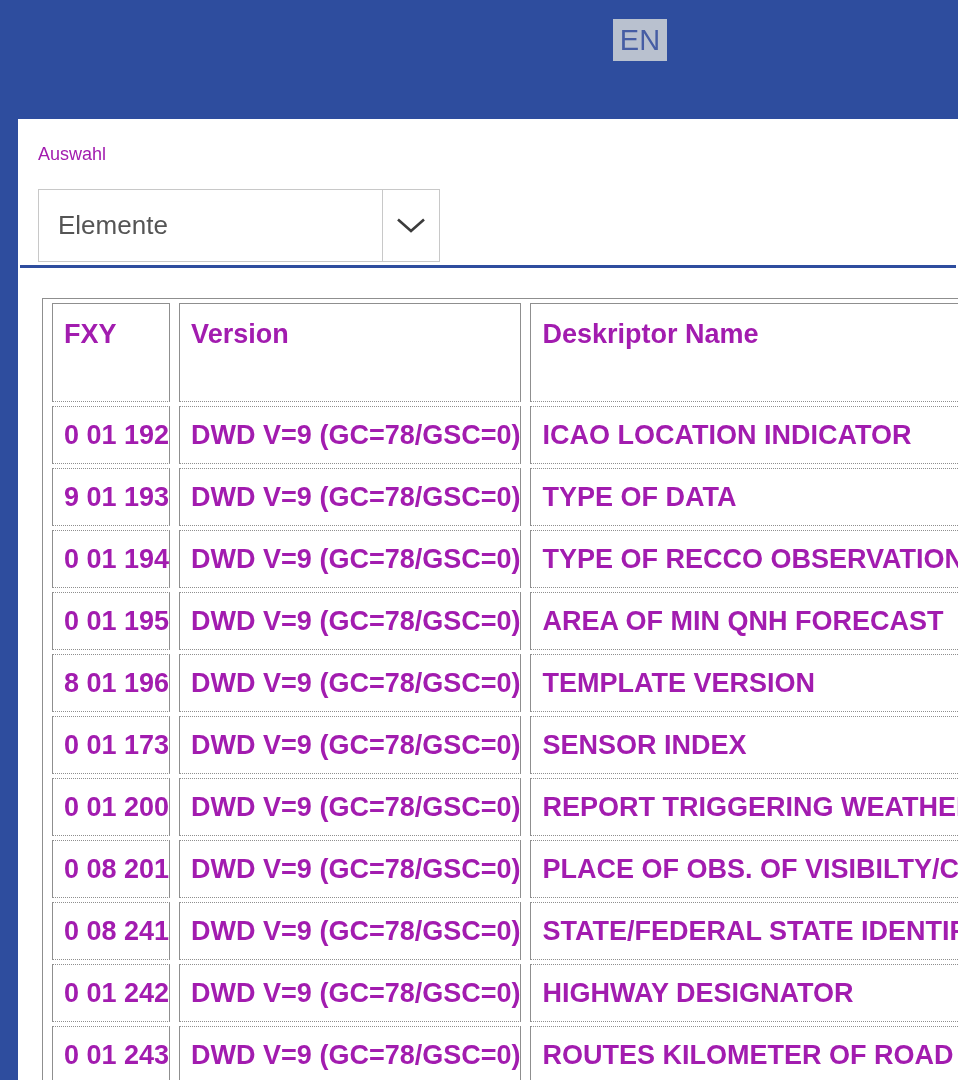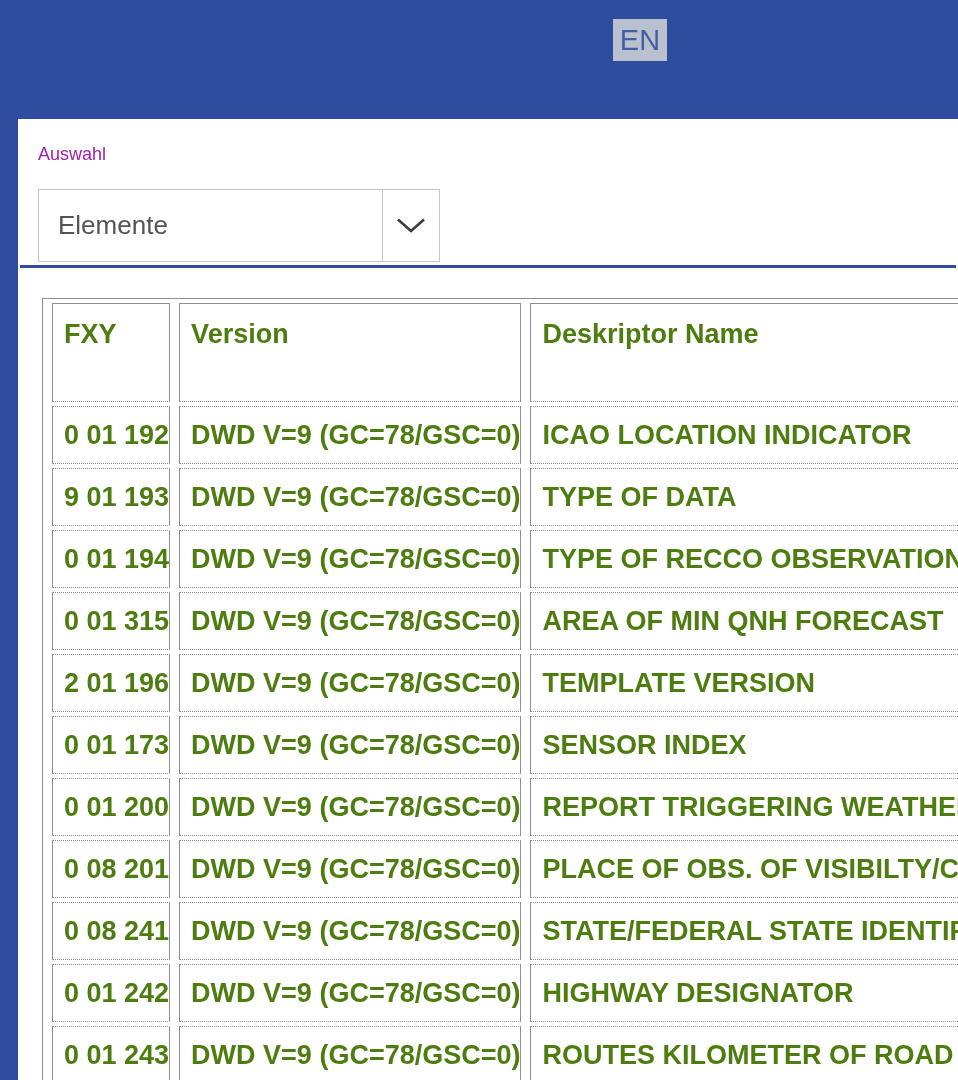--- a/index.html
+++ b/index.html
@@ -49,21 +49,21 @@
   }
   
   .table-wrap{position:absolute;left:24px;top:179px;}
   table.codes{
     border-collapse:separate;border-spacing:9px 4px;
     border:1px solid #8F8F8F;background:#fff;
   }
   table.codes th, table.codes td{
     box-sizing:border-box;background:#fff;
     border:1px solid #8F8F8F;
-    font-size:27px;color:#4d7c0f;white-space:nowrap;
+    font-size:27px;color:#a21caf;white-space:nowrap;
     text-align:left;
   }
   table.codes th{
     height:99px;vertical-align:top;
     padding:15px 0 0 11px;font-weight:700;
     border-bottom-style:dotted;
   }
   table.codes td{
     height:58px;vertical-align:middle;
     padding:0 0 0 11px;font-weight:700;
@@ -116,27 +116,27 @@
     <td class="w-name c-name">TYPE OF DATA</td>
   </tr>
 
   <tr>
     <td class="w-fxy c-fxy">0 01 194</td>
     <td class="w-version c-version">DWD V=9 (GC=78/GSC=0)</td>
     <td class="w-name c-name">TYPE OF RECCO OBSERVATION</td>
   </tr>
 
   <tr>
-    <td class="w-fxy c-fxy">0 01 315</td>
+    <td class="w-fxy c-fxy">0 01 195</td>
     <td class="w-version c-version">DWD V=9 (GC=78/GSC=0)</td>
     <td class="w-name c-name">AREA OF MIN QNH FORECAST</td>
   </tr>
 
   <tr>
-    <td class="w-fxy c-fxy">2 01 196</td>
+    <td class="w-fxy c-fxy">8 01 196</td>
     <td class="w-version c-version">DWD V=9 (GC=78/GSC=0)</td>
     <td class="w-name c-name">TEMPLATE VERSION</td>
   </tr>
 
   <tr>
     <td class="w-fxy c-fxy">0 01 173</td>
     <td class="w-version c-version">DWD V=9 (GC=78/GSC=0)</td>
     <td class="w-name c-name">SENSOR INDEX</td>
   </tr>
 

